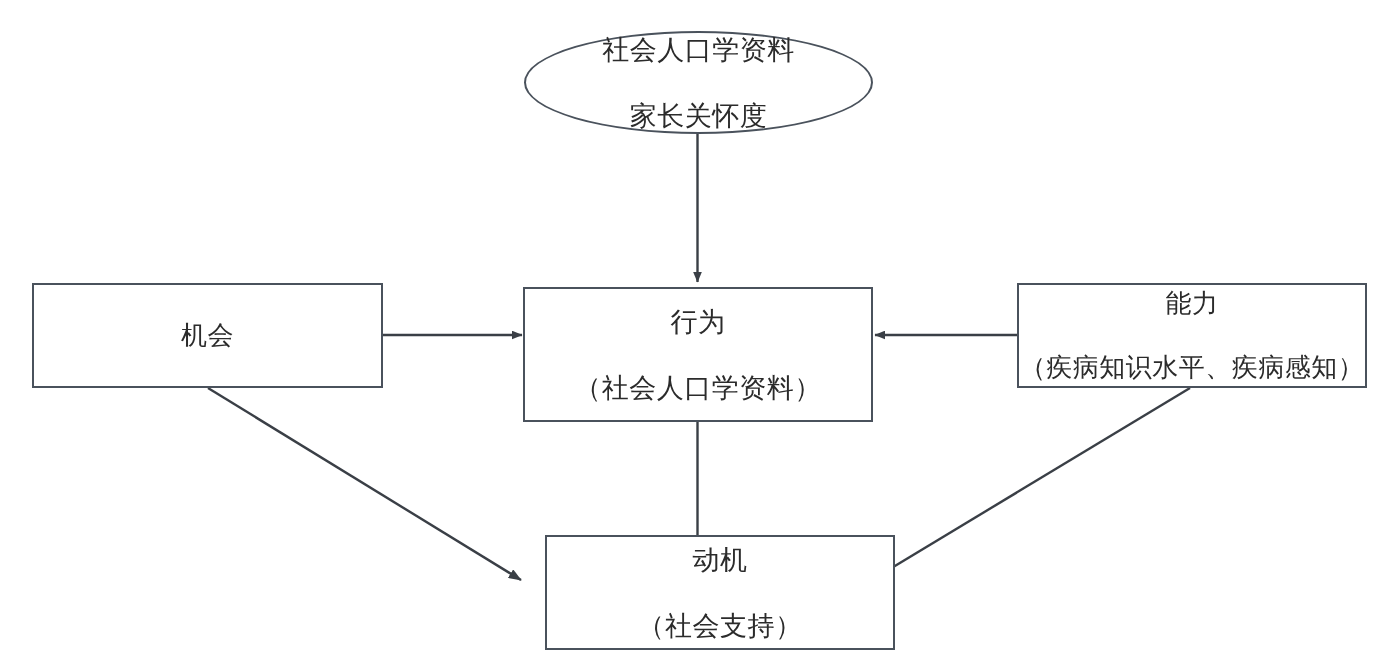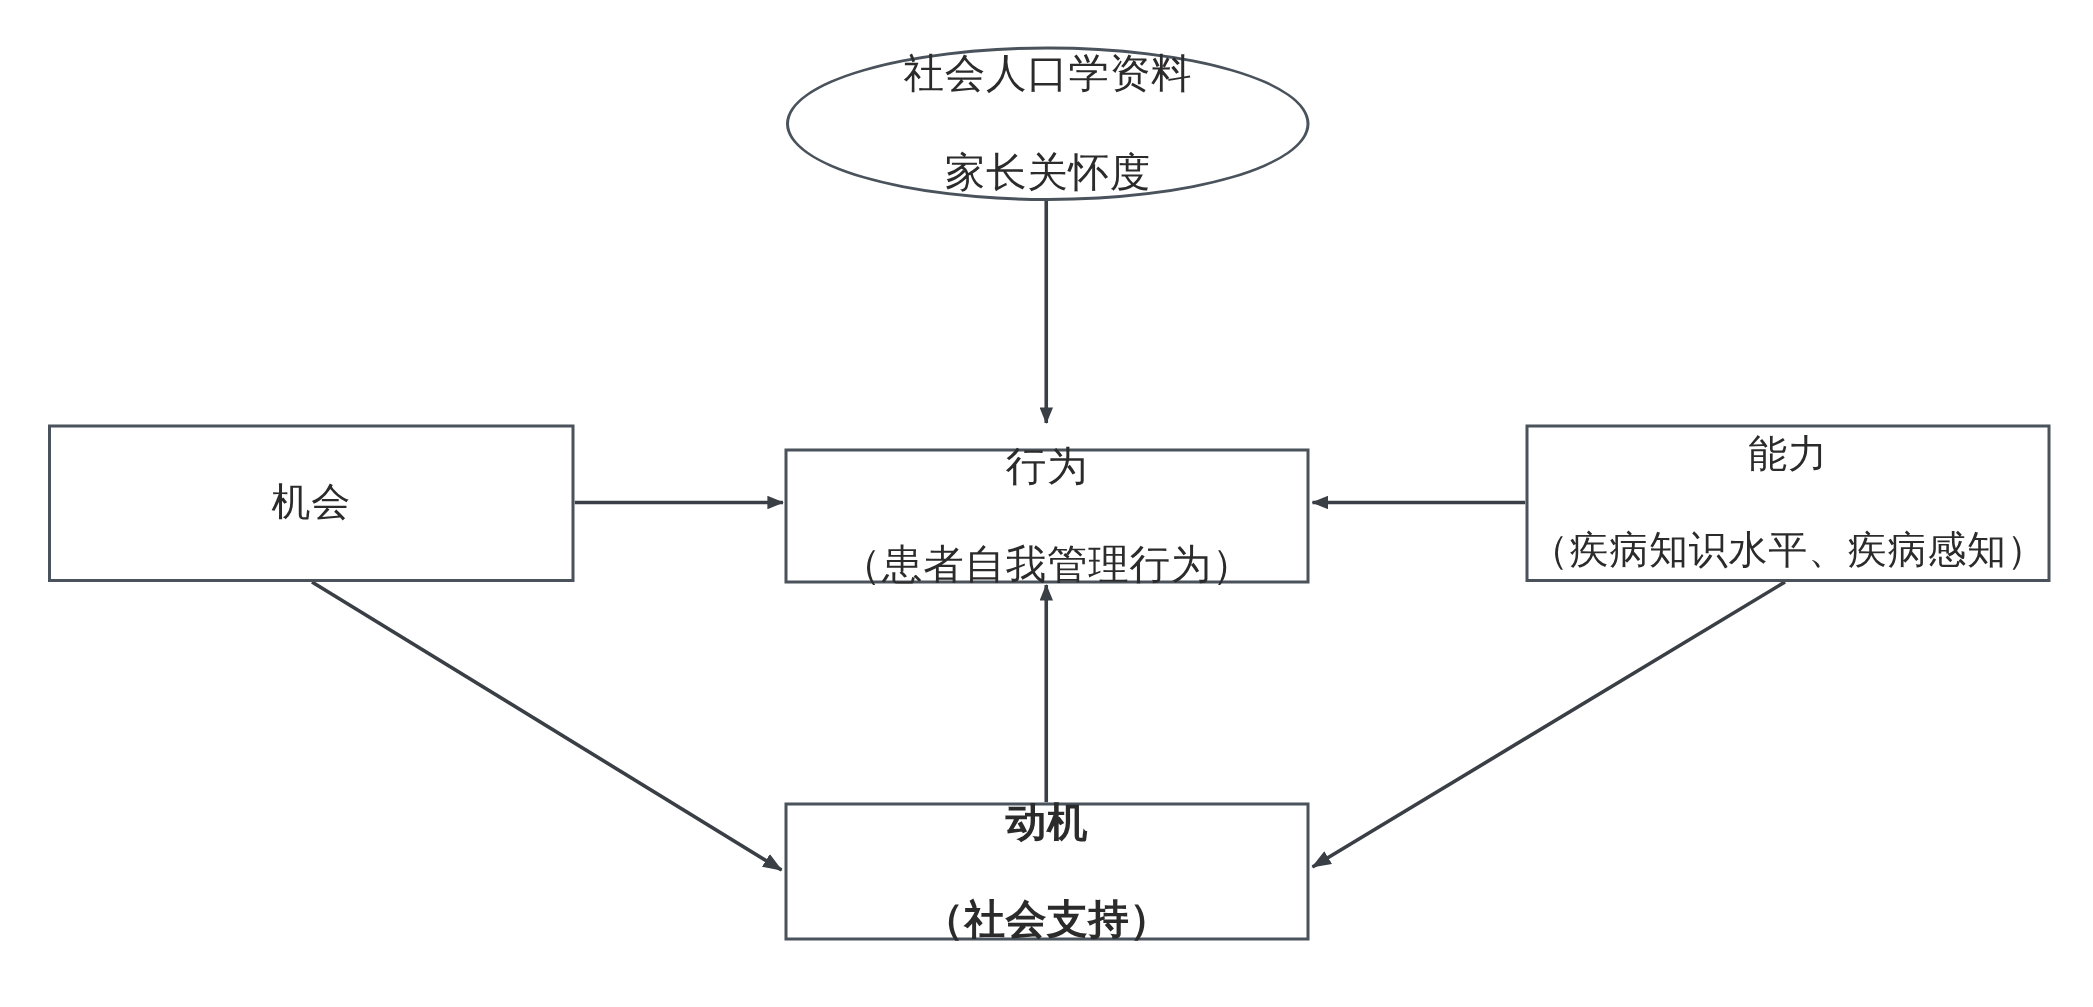--- a/index.html
+++ b/index.html
@@ -59,37 +59,36 @@
     height: 103px;
   }
   #node-opportunity {
     left: 32px;
     top: 283px;
     width: 351px;
     height: 105px;
   }
   #node-behavior {
     left: 523px;
-    top: 299px;
+    top: 287px;
     width: 350px;
-    height: 90px;
+    height: 135px;
   }
   #node-capability {
     left: 1017px;
     top: 283px;
     width: 350px;
     height: 105px;
     align-items: center;
   }
   #node-motivation {
-    left: 523px;
+    left: 545px;
     top: 535px;
     width: 350px;
-    height: 92px;
-    font-weight: bold;
+    height: 115px;
   }
   #node-opportunity .node-line,
   #node-capability .node-line {
     font-size: 26px;
   }
 </style>
 </head>
 <body>
 
 <div id="diagram-root">
@@ -121,21 +120,21 @@
     <span class="node-line">社会人口学资料</span>
     <span class="node-line">家长关怀度</span>
   </div>
 
   <div id="node-opportunity" class="node node-box">
     <span class="node-line">机会</span>
   </div>
 
   <div id="node-behavior" class="node node-box">
     <span class="node-line">行为</span>
-    <span class="node-line">（患者自我管理行为）</span>
+    <span class="node-line">（社会人口学资料）</span>
   </div>
 
   <div id="node-capability" class="node node-box">
     <span class="node-line">能力</span>
     <span class="node-line">（疾病知识水平、疾病感知）</span>
   </div>
 
   <div id="node-motivation" class="node node-box">
     <span class="node-line">动机</span>
     <span class="node-line">（社会支持）</span>

